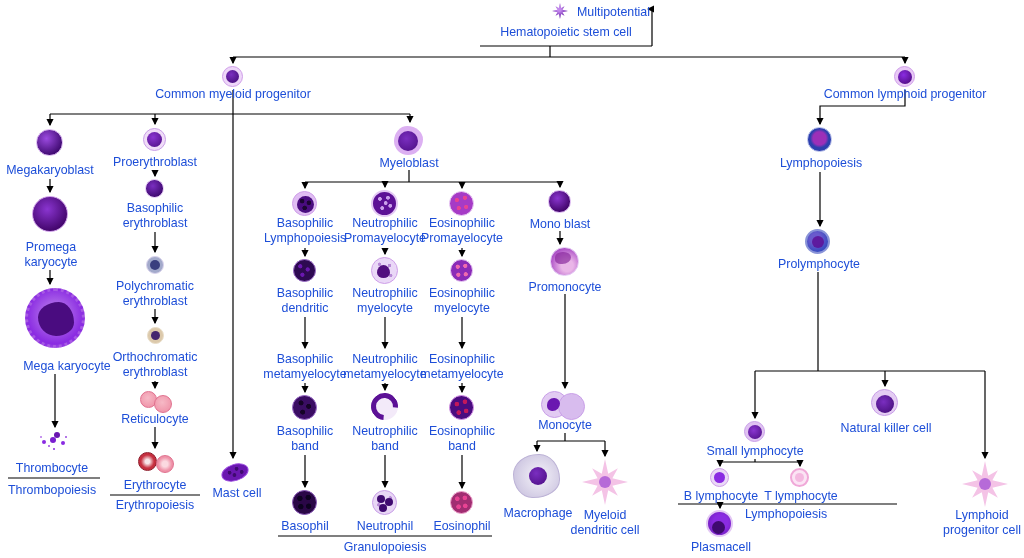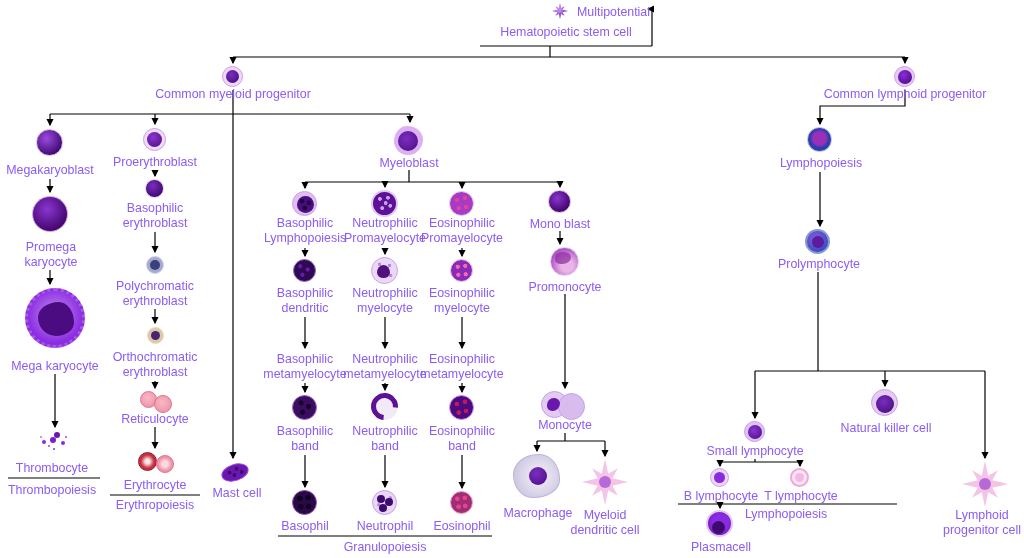--- a/index.html
+++ b/index.html
@@ -2,21 +2,21 @@
 <html><head>
 <meta charset="utf-8">
 <style>
   :root{
     --star:polygon(50% 0%,57% 32%,78% 20%,66% 42%,100% 50%,66% 58%,78% 80%,57% 68%,50% 100%,43% 68%,22% 80%,34% 58%,0% 50%,34% 42%,22% 20%,43% 32%);
   }
   *{box-sizing:border-box;margin:0;padding:0}
   body{background:#fff;font-family:"Liberation Sans",sans-serif}
   #stage{position:relative;width:1024px;height:558px;background:#fff;overflow:hidden}
   #wires{position:absolute;left:0;top:0}
-  .lbl{position:absolute;font-size:12.4px;line-height:1.18;color:#8b5cf6;text-align:center}
+  .lbl{position:absolute;font-size:12.4px;line-height:1.18;color:#1d4ed8;text-align:center}
   .tl{text-align:left}
   .cell{position:absolute;border-radius:50%}
   .cell::after{content:"";position:absolute;border-radius:50%}
 
   .c-stem{width:16px;height:16px;clip-path:var(--star);background:radial-gradient(circle at 45% 40%,#c287ec 15%,#5c0f9e 70%)}
   .c-cmp{width:21px;height:21px;background:#eed6f9;border:1px solid #cf9fe9}
   .c-cmp::after{width:13px;height:13px;left:3px;top:3px;background:radial-gradient(circle at 40% 35%,#7a2ec0,#3f0a70)}
   .c-clp{width:21px;height:21px;background:#e8c8f6;border:1px solid #cf9fe9}
   .c-clp::after{width:14px;height:14px;left:3px;top:3px;background:radial-gradient(circle at 40% 35%,#8a2be2,#45076f)}
   .c-megakaryoblast{width:27px;height:27px;background:radial-gradient(circle at 38% 34%,#9b4ae0,#3f0a70 75%);border:1px solid #d9b3f0}
@@ -158,21 +158,21 @@
   <div class="cell c-cmp" style="left:222px;top:66px"></div>
   <div class="lbl" style="left:146px;top:87px;width:174px">Common myeloid progenitor</div>
   <div class="cell c-clp" style="left:894px;top:66px"></div>
   <div class="lbl" style="left:816px;top:87px;width:178px">Common lymphoid progenitor</div>
 
   <div class="cell c-megakaryoblast" style="left:36px;top:129px"></div>
   <div class="lbl" style="left:0px;top:163px;width:100px">Megakaryoblast</div>
   <div class="cell c-promega" style="left:32px;top:196px"></div>
   <div class="lbl" style="left:12px;top:240px;width:78px">Promega karyocyte</div>
   <div class="cell c-megakaryocyte" style="left:25px;top:288px"></div>
-  <div class="lbl" style="left:3px;top:359px;width:104px">Mega karyocyte</div>
+  <div class="lbl" style="left:15px;top:359px;width:104px">Mega karyocyte</div>
   <div class="cell c-thrombo" style="left:50px;top:437px"></div>
   <div class="lbl" style="left:4px;top:461px;width:96px">Thrombocyte</div>
   <div class="lbl" style="left:0px;top:483px;width:104px">Thrombopoiesis</div>
 
   <div class="cell c-proerythroblast" style="left:143px;top:128px"></div>
   <div class="lbl" style="left:103px;top:155px;width:104px">Proerythroblast</div>
   <div class="cell c-baso-eryth" style="left:145px;top:179px"></div>
   <div class="lbl" style="left:112px;top:201px;width:86px">Basophilic erythroblast</div>
   <div class="cell c-poly-eryth" style="left:146px;top:256px"></div>
   <div class="lbl" style="left:106px;top:279px;width:98px">Polychromatic erythroblast</div>

